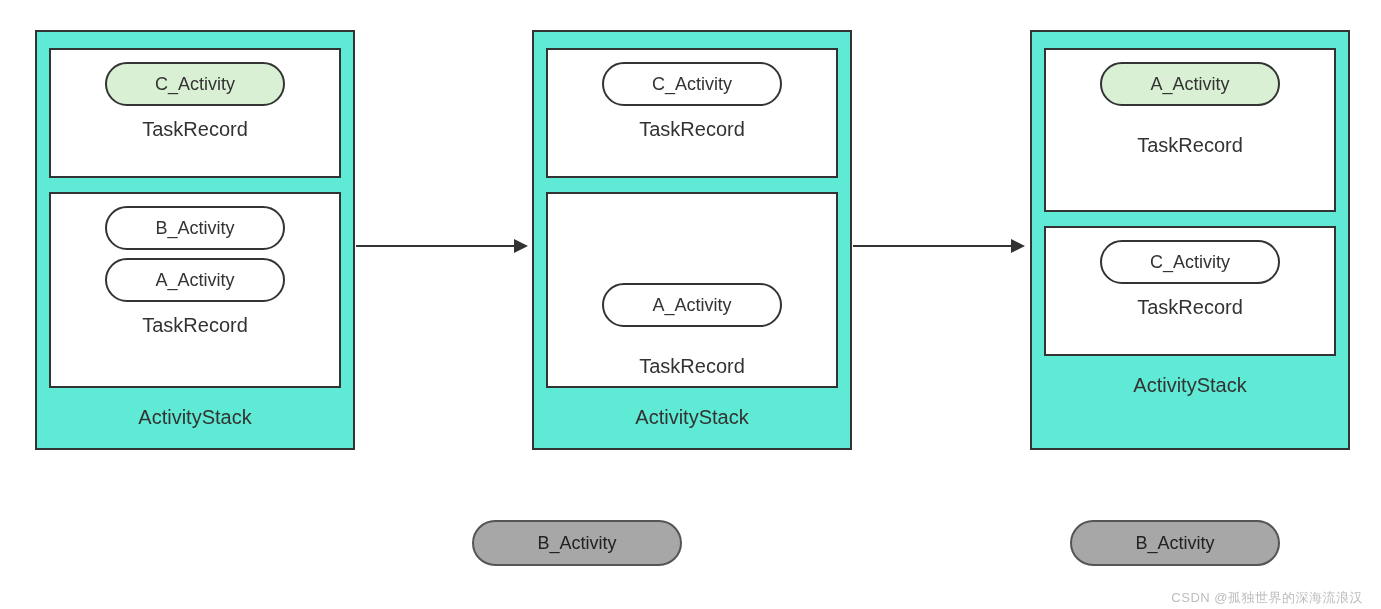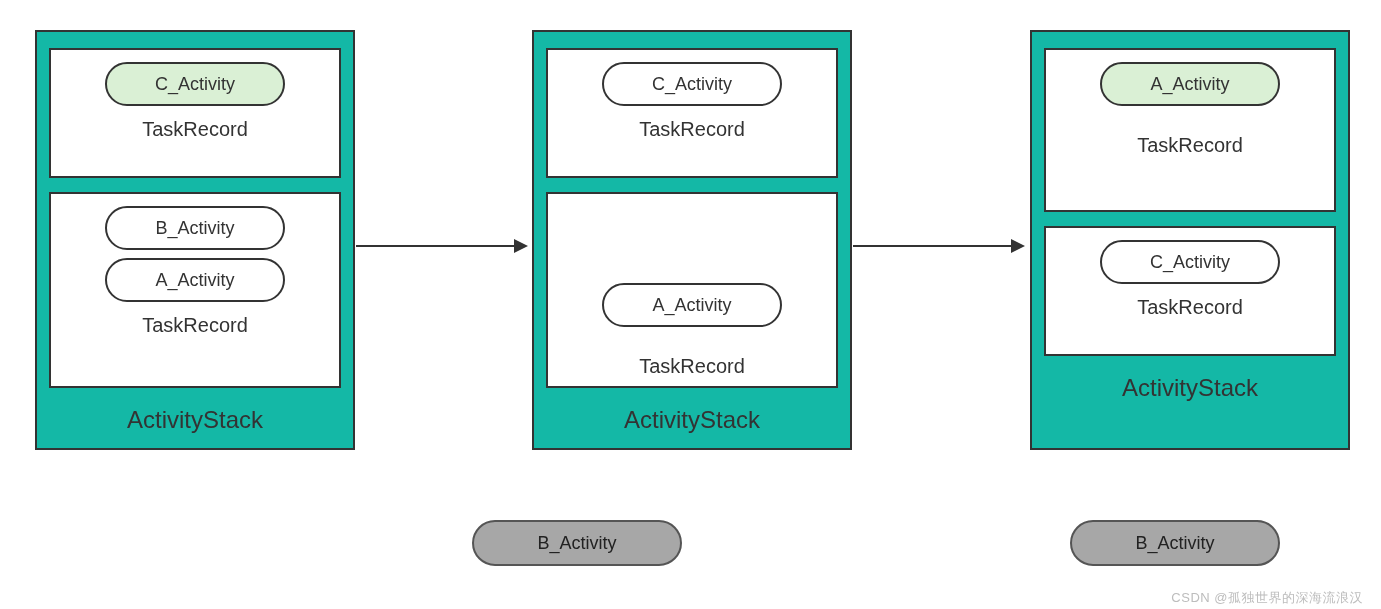--- a/index.html
+++ b/index.html
@@ -14,29 +14,29 @@
     overflow: hidden;
   }
   .canvas {
     position: relative;
     width: 1381px;
     height: 609px;
   }
   .stack-box {
     position: absolute;
     border: 2px solid #333;
-    background: #14b8a6;
+    background: #5eead4;
     display: flex;
     flex-direction: column;
     justify-content: flex-start;
     align-items: center;
     padding: 16px 12px 8px 12px;
   }
   .stack-label {
-    font-size: 24px;
+    font-size: 20px;
     color: #333;
     margin-top: 4px;
     text-align: center;
   }
   .task-box {
     border: 2px solid #333;
     width: 100%;
     margin-bottom: 14px;
     display: flex;
     flex-direction: column;

